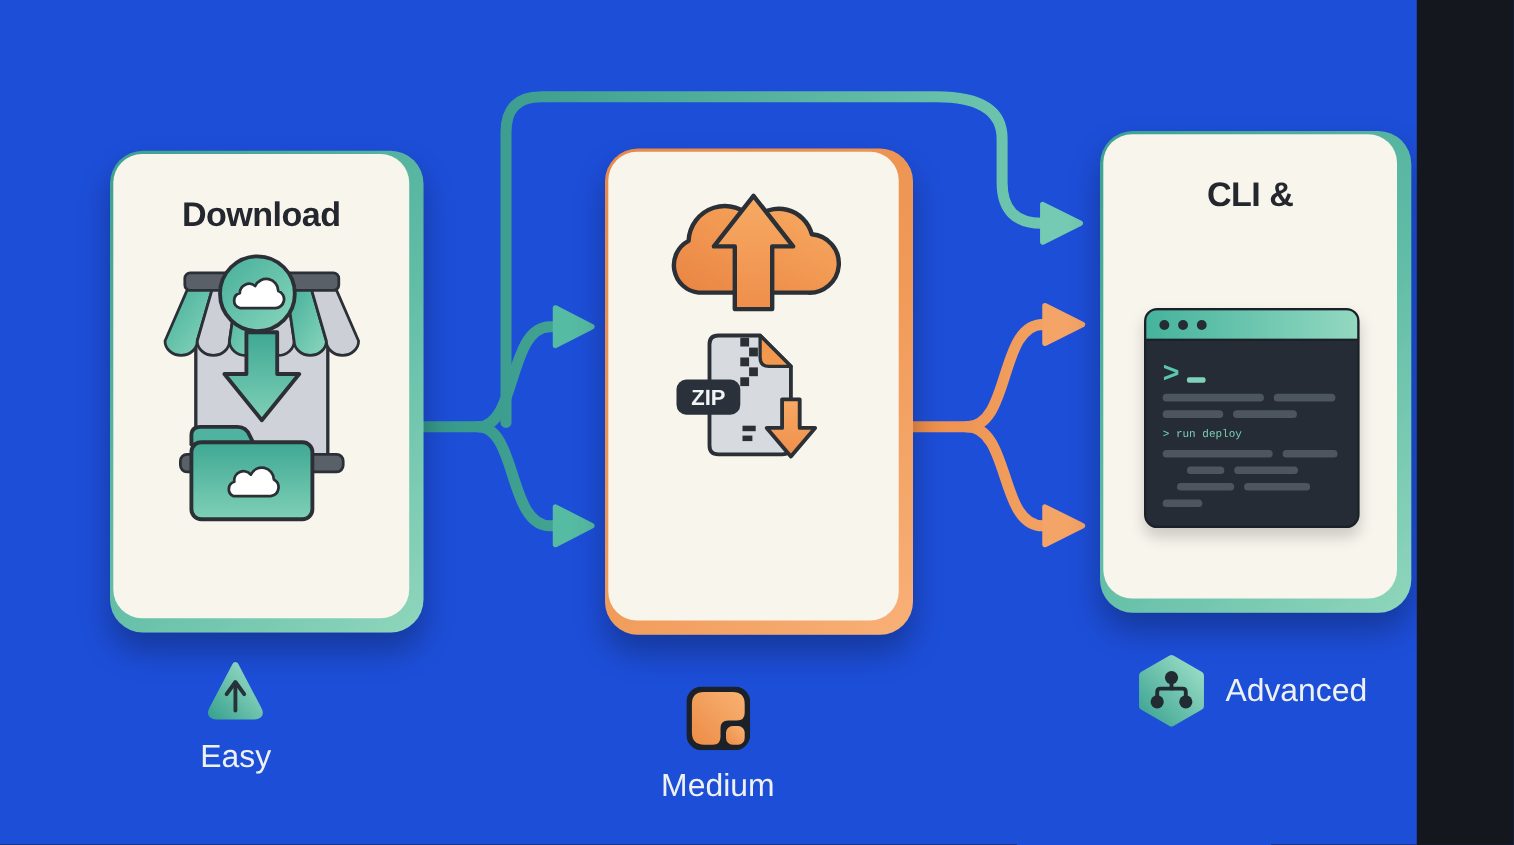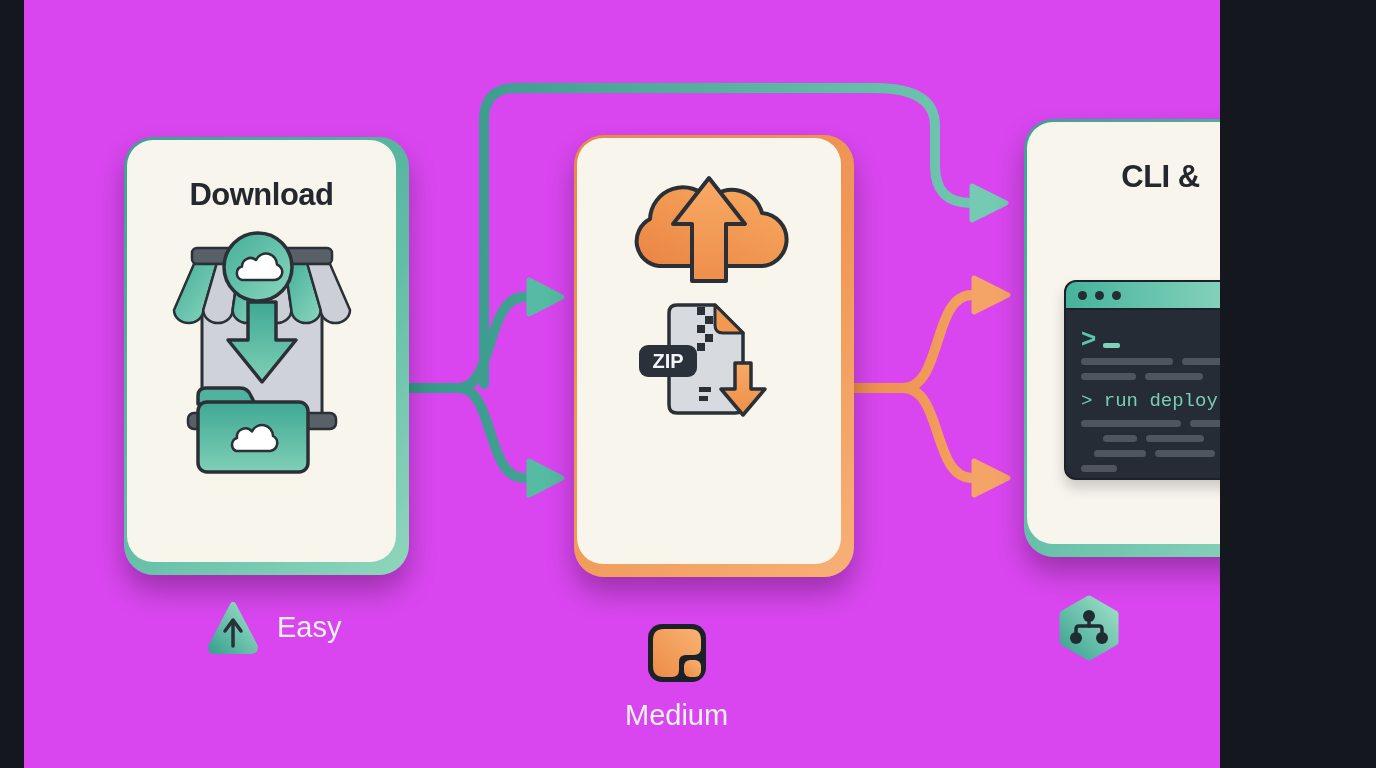--- a/index.html
+++ b/index.html
@@ -1,20 +1,19 @@
 <!DOCTYPE html>
 <html><head>
 <meta charset="utf-8">
 <style>
   html,body{margin:0;padding:0;background:#14181e;}
   #canvas{
-    position:relative;width:1196px;height:768px;overflow:hidden;
-    background:#d946ef;
+    position:relative;width:1288px;height:768px;overflow:hidden;
+    background:#1d4ed8;
     font-family:"Liberation Sans",sans-serif;
-    margin-left:24px;
   }
   .layer{position:absolute;left:0;top:0;}
   
   .card{position:absolute;border-radius:30px;box-shadow:0 16px 28px rgba(0,0,0,.28);}
   .card.teal{background:linear-gradient(135deg,#3da091 0%,#62bda6 55%,#8fd6bc 100%);}
   .card.orange{background:linear-gradient(135deg,#e8894a 0%,#f09a58 55%,#f8b077 100%);}
   .card-inner{
     position:absolute;inset:3px 13px 13px 3px;border-radius:26px;
     background:#f7f5ec;display:flex;flex-direction:column;align-items:center;
   }
@@ -35,21 +34,21 @@
   }
   .term-dot{width:9px;height:9px;border-radius:50%;background:#262c33;}
   .term-body{padding:10px 0 0 15px;}
   .prompt-row{display:flex;align-items:flex-end;height:30px;}
   .prompt-char{color:#59c6ad;font-weight:bold;font-size:26px;line-height:24px;}
   .prompt-caret{display:inline-block;width:17px;height:5px;border-radius:2px;background:#7fd2ba;margin:0 0 2px 7px;}
   .code-row{display:flex;gap:9px;margin-top:8px;}
   .code-bar{height:7px;border-radius:3.5px;background:#4d555f;}
   .term-cmd{
     font-family:"Liberation Mono","DejaVu Sans Mono",monospace;
-    color:#79cdb6;font-size:19px;margin:10px 0 2px 0;white-space:pre;
+    color:#79cdb6;font-size:10px;margin:10px 0 2px 0;white-space:pre;
   }
   
   .legend-item{position:absolute;display:flex;align-items:center;gap:17px;}
   .legend-label{font-size:29px;color:#eef1f2;}
 </style>
 </head>
 <body>
 
 <div id="canvas">
 
@@ -209,21 +208,21 @@
               <span class="code-bar" style="width:60px;"></span>
           </div>
           <div class="code-row">
             <span class="code-bar" style="width:36px;"></span>
           </div>
         </div>
       </div>
     </div>
   </div>
 
-  <div class="legend-item" style="left:182px;top:599px;">
+  <div class="legend-item" style="left:182px;top:599px;flex-direction:column;">
     <svg width="54" height="56" viewBox="0 0 54 56">
       <defs>
         <linearGradient id="lg1" x1="0" y1="1" x2="1" y2="0">
           <stop offset="0" stop-color="#3aa391"></stop>
             <stop offset="1" stop-color="#9fe0c8"></stop>
         </linearGradient>
       </defs>
       <path d="M27,6 L48,46 Q51,52 44,52 H10 Q3,52 6,46 Z" fill="url(#lg1)" stroke="url(#lg1)" stroke-width="6" stroke-linejoin="round"></path>
       <g stroke="#273139" stroke-width="3.5" stroke-linecap="round" stroke-linejoin="round" fill="none">
         <path d="M27,47 V23"></path>
@@ -260,15 +259,16 @@
       <g fill="#222a32">
         <circle cx="32" cy="21" r="6"></circle>
           <circle cx="19" cy="43" r="6"></circle>
           <circle cx="45" cy="43" r="6"></circle>
       </g>
       <g stroke="#222a32" stroke-width="3.5" fill="none" stroke-linecap="round">
         <path d="M32,26 V31"></path>
         <path d="M19,37 V34 Q19,31 22,31 H42 Q45,31 45,34 V37"></path>
       </g>
     </svg>
+    <span class="legend-label">Advanced</span>
   </div>
 
 </div>
 
 </body></html>

